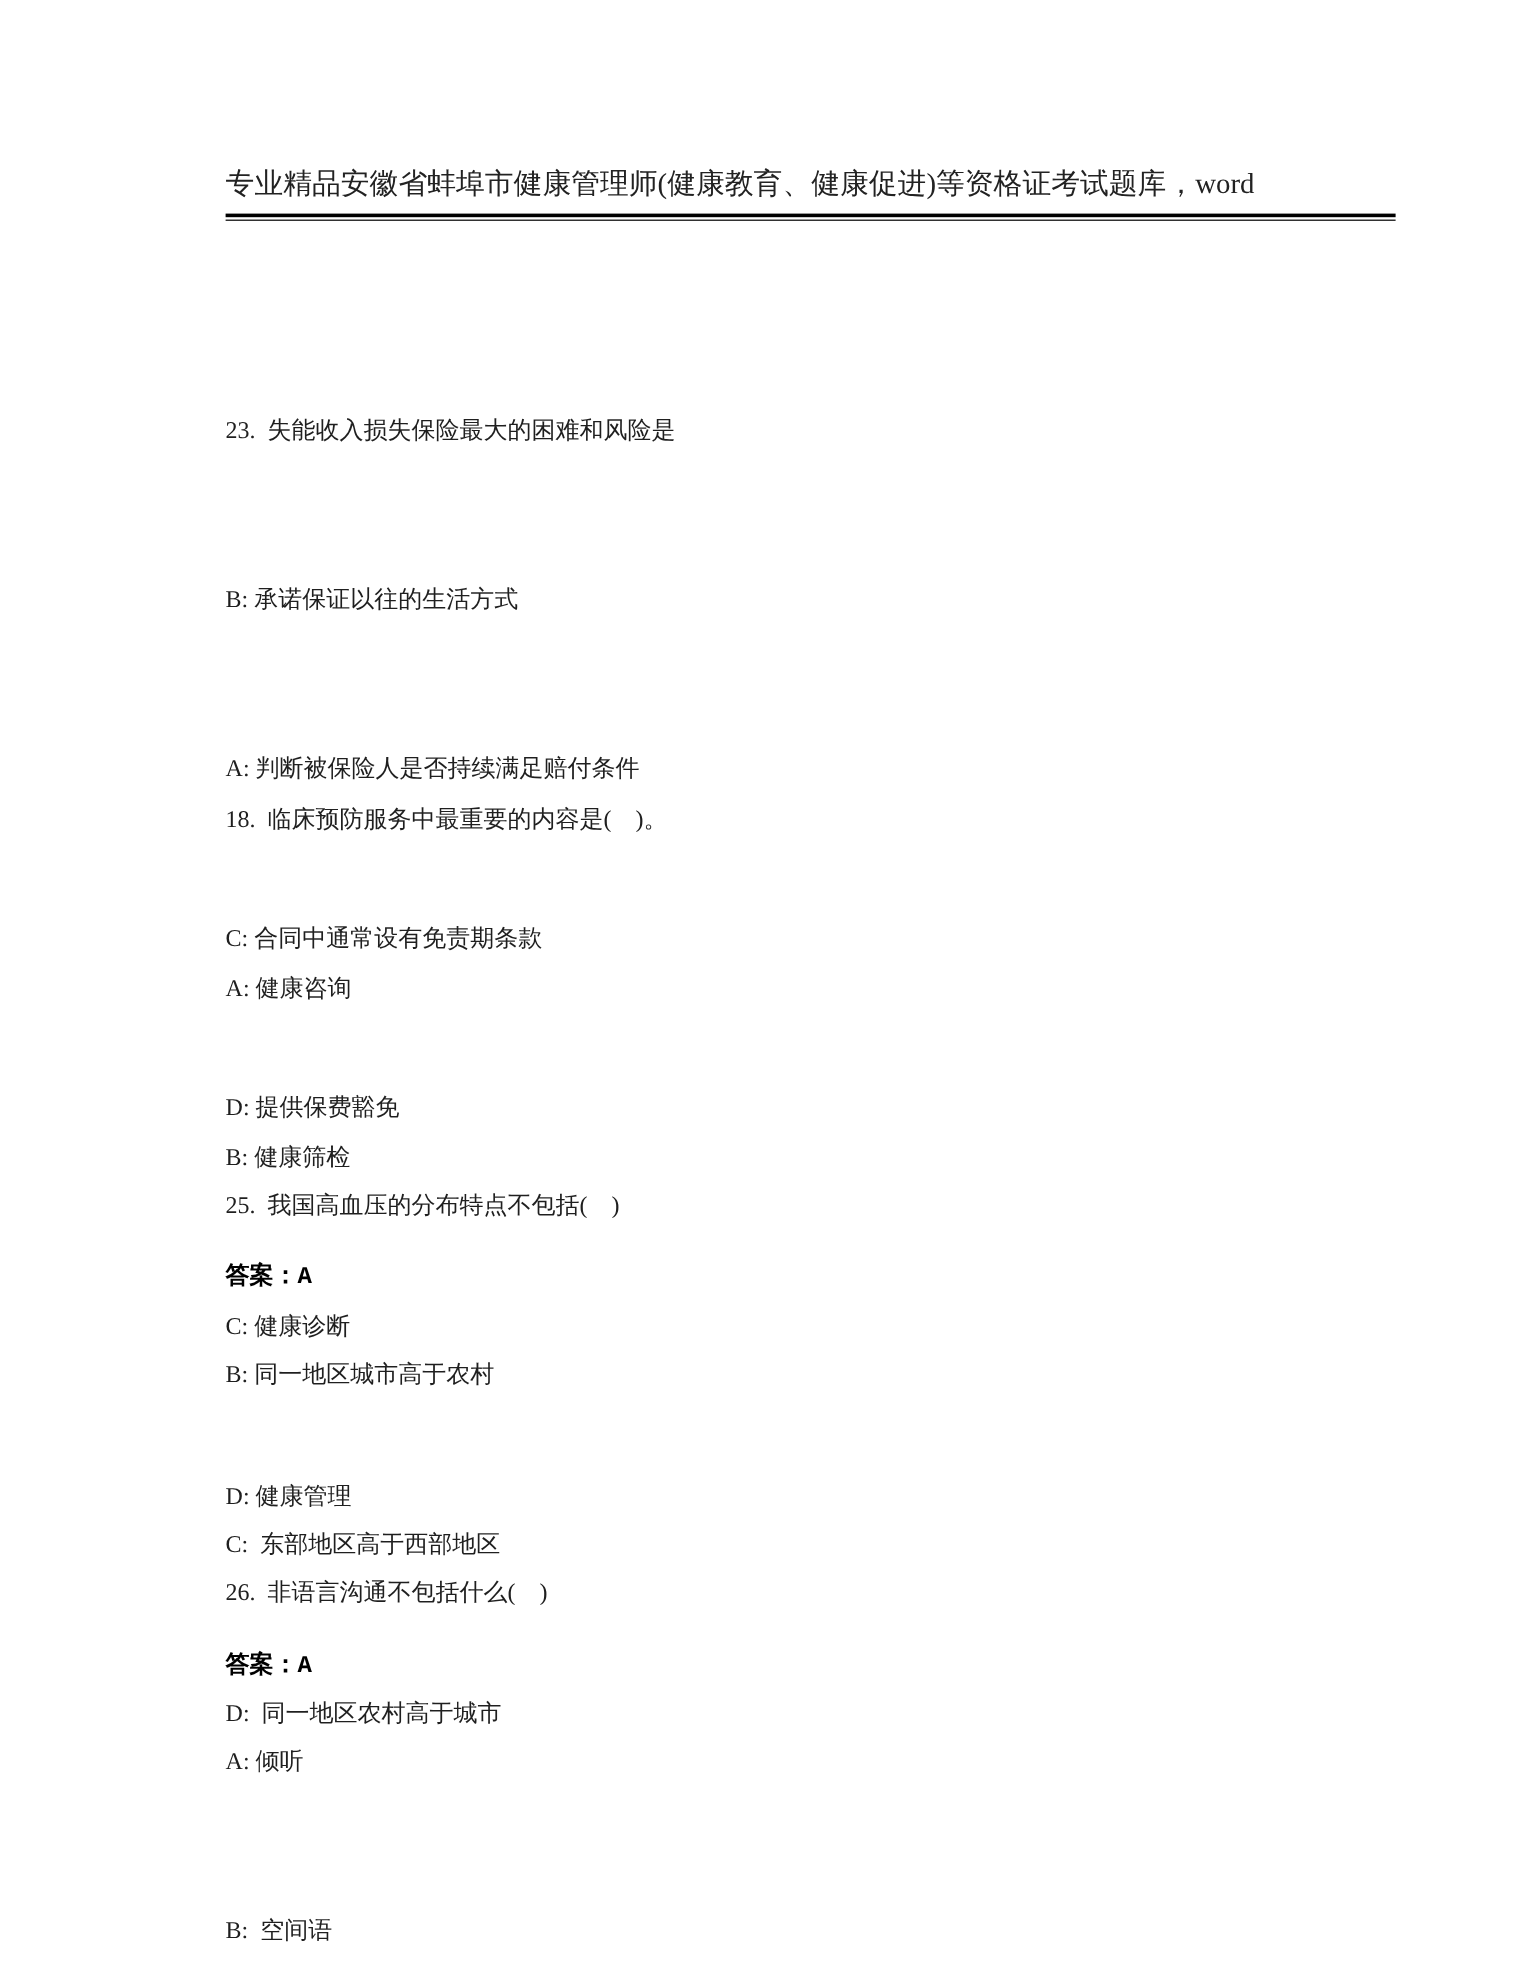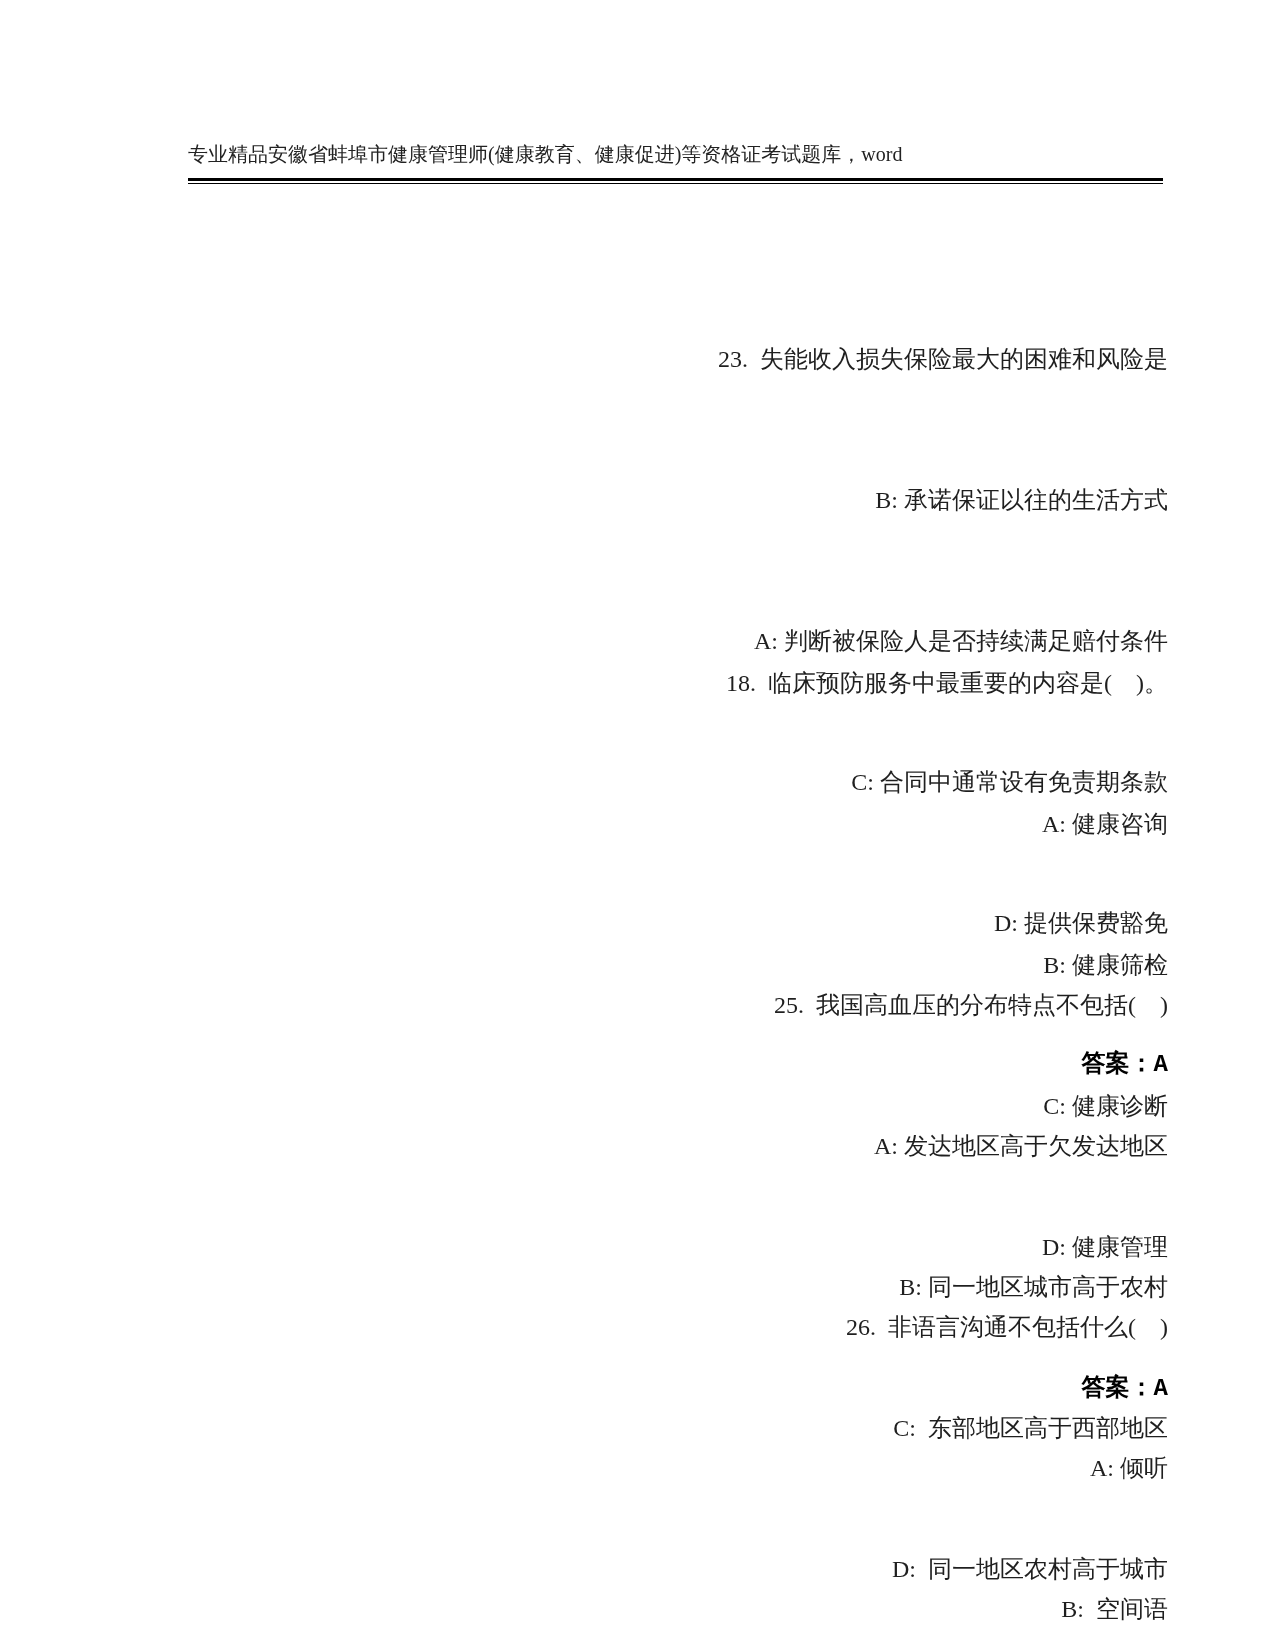--- a/index.html
+++ b/index.html
@@ -14,21 +14,21 @@
     background: #ffffff;
     font-family: "Liberation Serif", serif;
     color: #1f1f1f;
     overflow: hidden;
   }
   .header {
     position: absolute;
     left: 188px;
     top: 72px;
     width: 960px;
-    font-size: 20px;
+    font-size: 24px;
     line-height: 33px;
     white-space: pre-wrap;
     color: #222222;
   }
   .divider {
     position: absolute;
     left: 188px;
     top: 178px;
     width: 975px;
   }
@@ -38,24 +38,23 @@
     margin-bottom: 2px;
   }
   .divider-thin {
     height: 1px;
     background: #000000;
   }
   .question {
     position: absolute;
     left: 188px;
     width: 980px;
-    font-size: 24px;
+    font-size: 20px;
     line-height: 47px;
     white-space: pre-wrap;
-    text-align: right;
   }
   .q-line {
     height: 47px;
   }
   .answer {
     font-family: Liberation Mono, monospace;
     font-weight: bold;
     color: #000000;
   }
 </style>
@@ -86,21 +85,20 @@
     <div class="q-line q-title">18.  临床预防服务中最重要的内容是(    )。</div>
     <div class="q-line">A: 健康咨询</div>
     <div class="q-line">B: 健康筛检</div>
     <div class="q-line">C: 健康诊断</div>
     <div class="q-line">D: 健康管理</div>
     <div class="q-line answer">答案：A</div>
   </section>
 
   <section class="question" style="top:888px">
     <div class="q-line q-title">25.  我国高血压的分布特点不包括(    )</div>
-    <div class="q-line">A: 发达地区高于欠发达地区</div>
     <div class="q-line">B: 同一地区城市高于农村</div>
     <div class="q-line">C:  东部地区高于西部地区</div>
     <div class="q-line">D:  同一地区农村高于城市</div>
     
   </section>
 
   <section class="question" style="top:1210px">
     <div class="q-line q-title">26.  非语言沟通不包括什么(    )</div>
     <div class="q-line">A: 倾听</div>
     <div class="q-line">B:  空间语</div>

